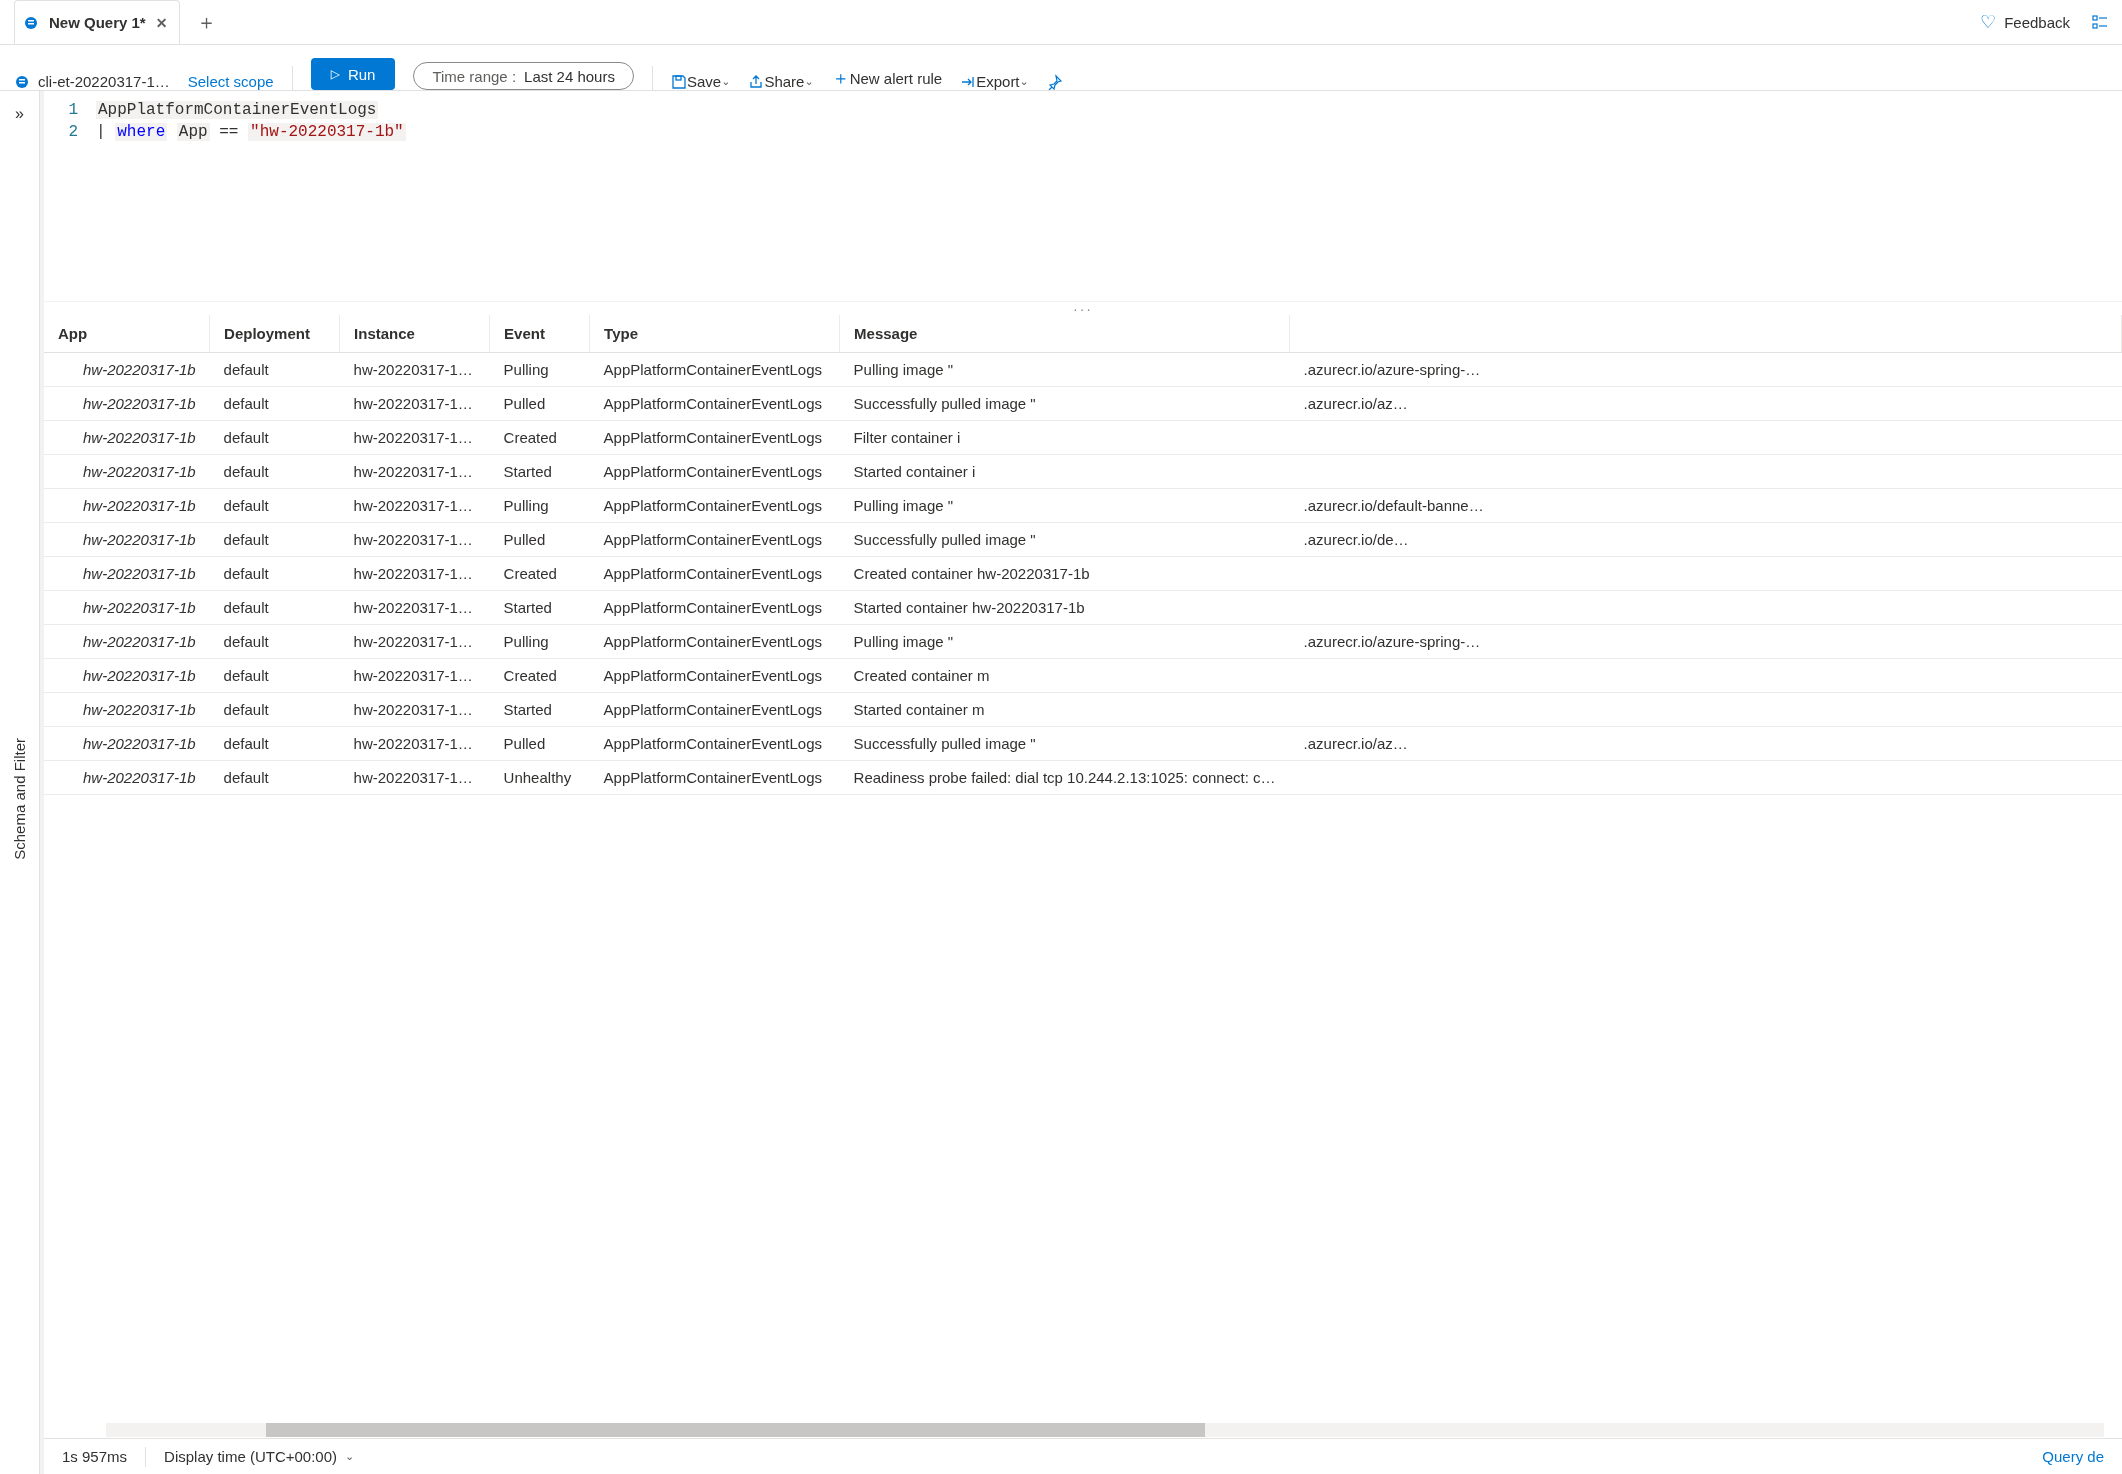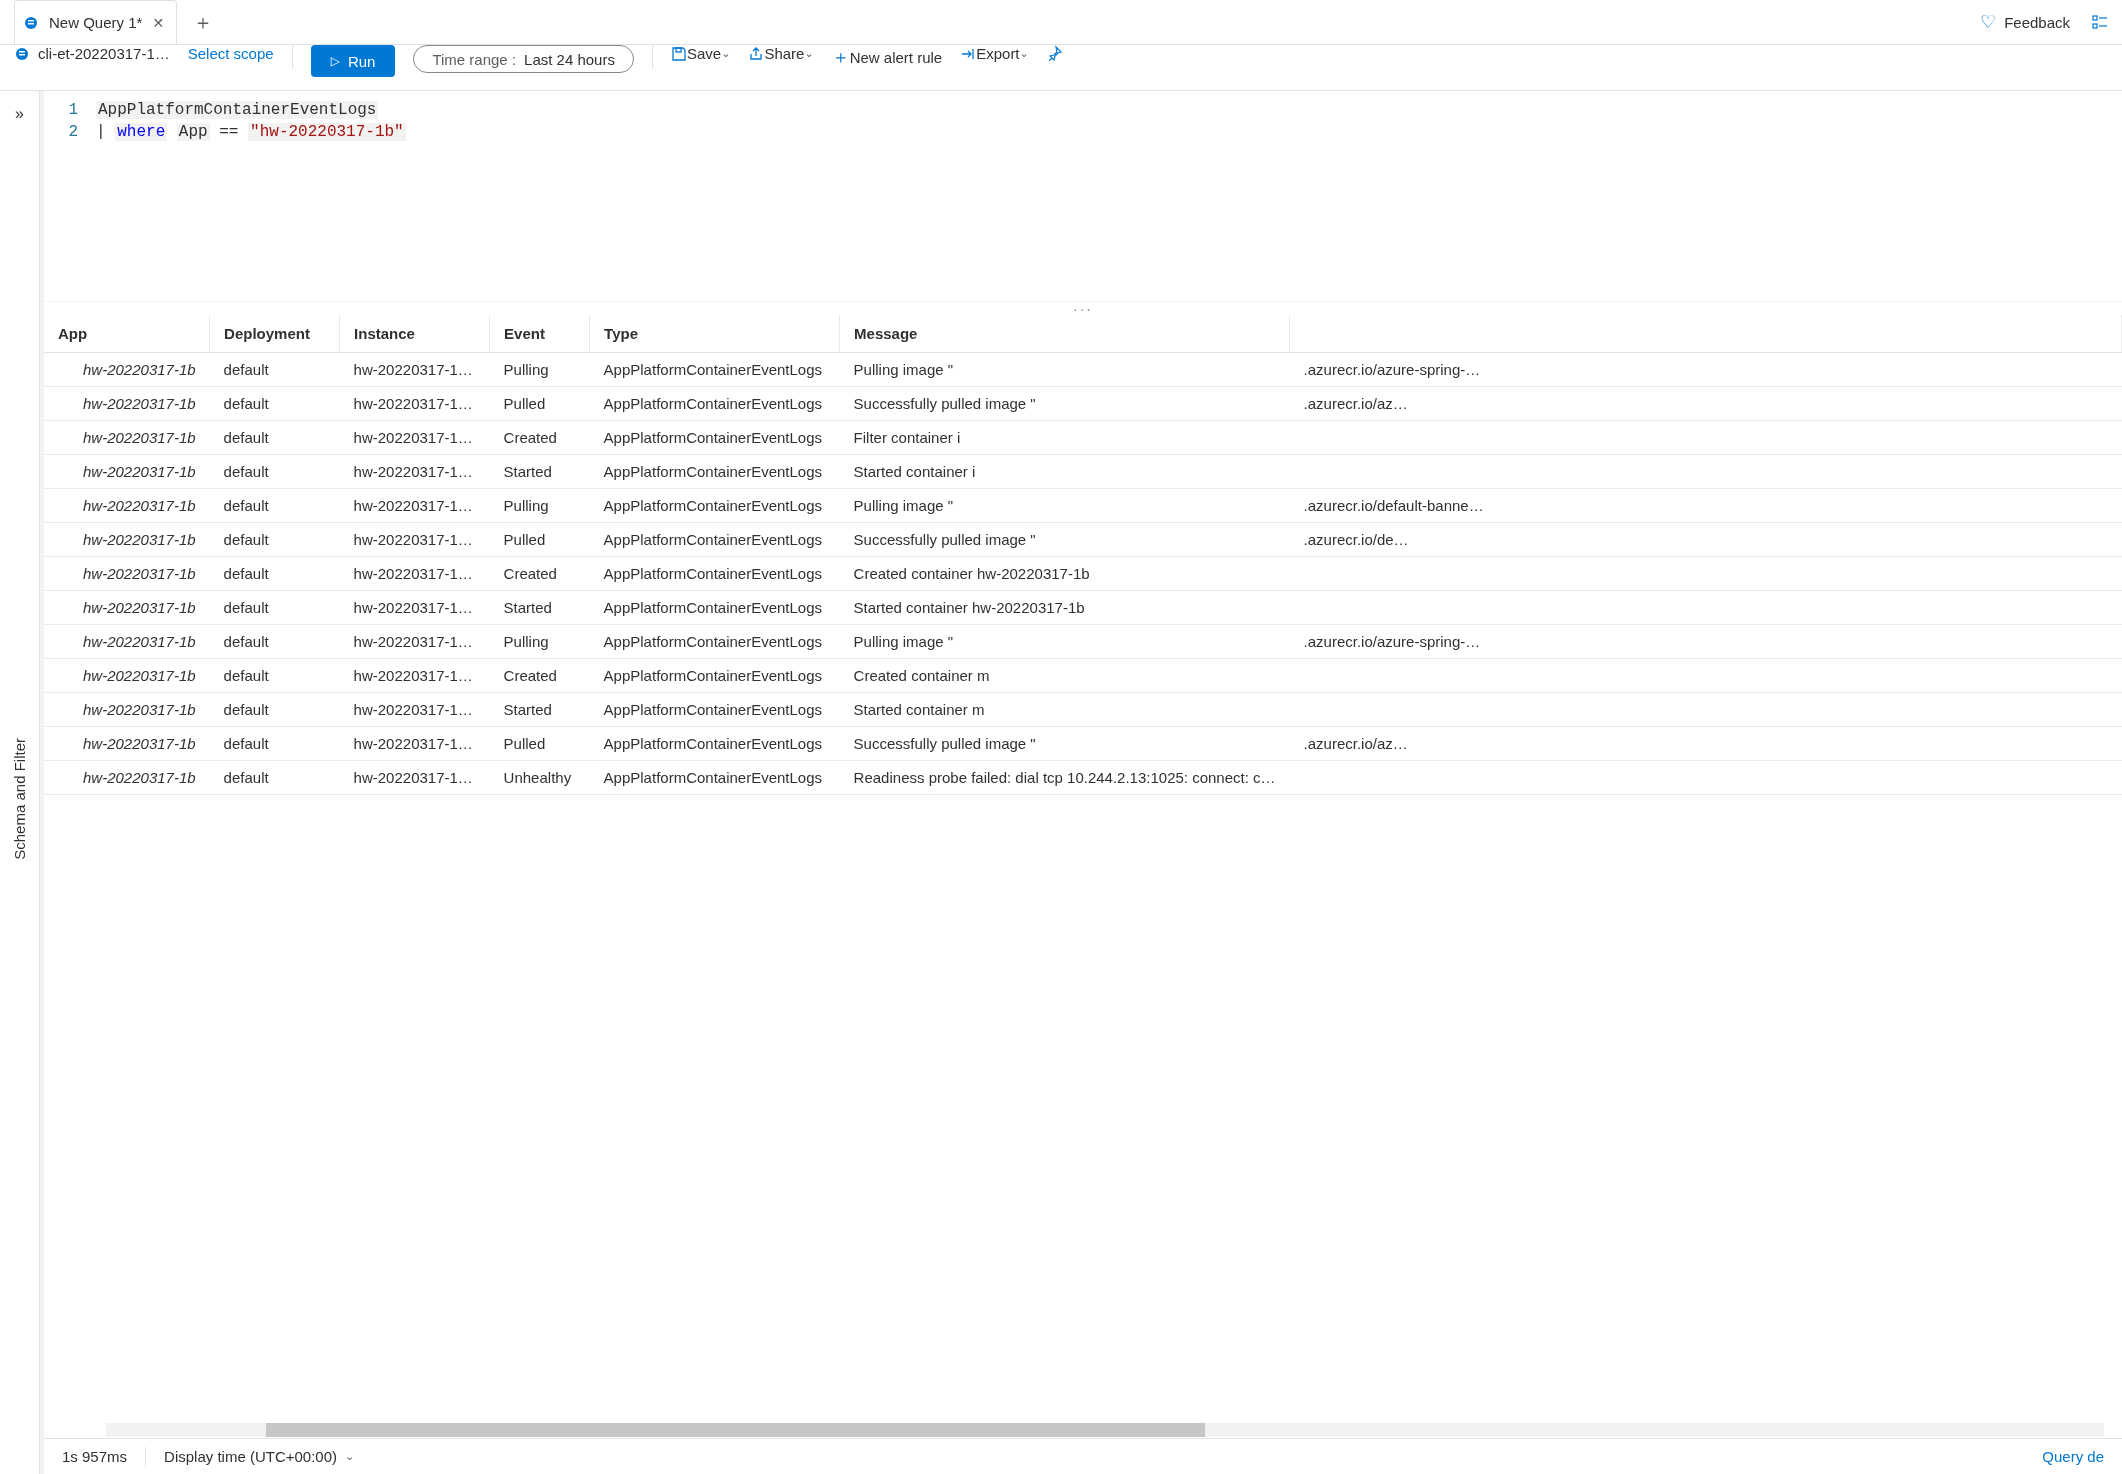--- a/index.html
+++ b/index.html
@@ -4,31 +4,31 @@
 <style>
   * { box-sizing: border-box; }
   html, body { margin:0; padding:0; height:100%; width:100%; font-family: "Segoe UI", Arial, sans-serif; font-size:14px; color:#323130; background:#fff; }
   body { overflow:hidden; }
 
   
   .root { display:flex; flex-direction:column; height:100vh; width:100vw; }
 
   
   .tabs-bar { display:flex; align-items:center; height:45px; border-bottom:1px solid #e1e1e1; padding:0 6px 0 14px; gap:8px; }
-  .tab { display:flex; align-items:center; gap:10px; padding:0 12px 0 8px; height:100%; border:1px solid #e1e1e1; border-bottom:none; border-top-left-radius:4px; border-top-right-radius:4px; background:#fff; font-weight:400; font-size:15px; }
+  .tab { display:flex; align-items:center; gap:10px; padding:0 12px 0 8px; height:100%; border:1px solid #e1e1e1; border-bottom:none; border-top-left-radius:4px; border-top-right-radius:4px; background:#fff; font-weight:700; font-size:15px; }
   .tab.active { position:relative; }
   .tab .close { font-size:14px; color:#605e5c; cursor:pointer; }
   .new-tab { font-size:20px; color:#605e5c; padding:0 8px; cursor:pointer; }
   .tabs-bar .spacer { flex:1; }
   .feedback { display:flex; align-items:center; gap:8px; color:#323130; padding:0 14px; font-size:15px; cursor:pointer; }
   .feedback .heart { color:#0078d4; font-size:18px; }
   .right-icons { display:flex; align-items:center; gap:14px; font-size:16px; color:#0078d4; padding-right:8px; }
 
   
-  .toolbar { display:flex; align-items:flex-start; height:46px; border-bottom:1px solid #e1e1e1; padding:0 14px; gap:18px; font-size:15px; }
+  .toolbar { display:flex; align-items:flex-end; height:46px; border-bottom:1px solid #e1e1e1; padding:0 14px; gap:18px; font-size:15px; }
   .toolbar .scope-link { color:#0078d4; cursor:pointer; }
   .toolbar .v-sep { width:1px; height:24px; background:#e1e1e1; }
   .toolbar .workspace { display:flex; align-items:center; gap:8px; max-width:200px; }
   .toolbar .workspace span.name { overflow:hidden; white-space:nowrap; text-overflow:ellipsis; max-width:155px; display:inline-block; }
   .run-btn { background:#0078d4; color:#fff; border:none; border-radius:4px; height:32px; padding:0 20px; font-size:15px; display:flex; align-items:center; gap:8px; cursor:pointer; }
   .run-btn .tri { font-size:12px; }
   .time-pill { border:1px solid #8a8886; border-radius:20px; height:28px; padding:0 18px; display:flex; align-items:center; gap:8px; cursor:pointer; font-size:15px; }
   .time-pill .label { color:#605e5c; }
   .tool-btn { display:flex; align-items:center; gap:0; cursor:pointer; color:#323130; }
   .chev { font-size:11px; color:#605e5c; }

